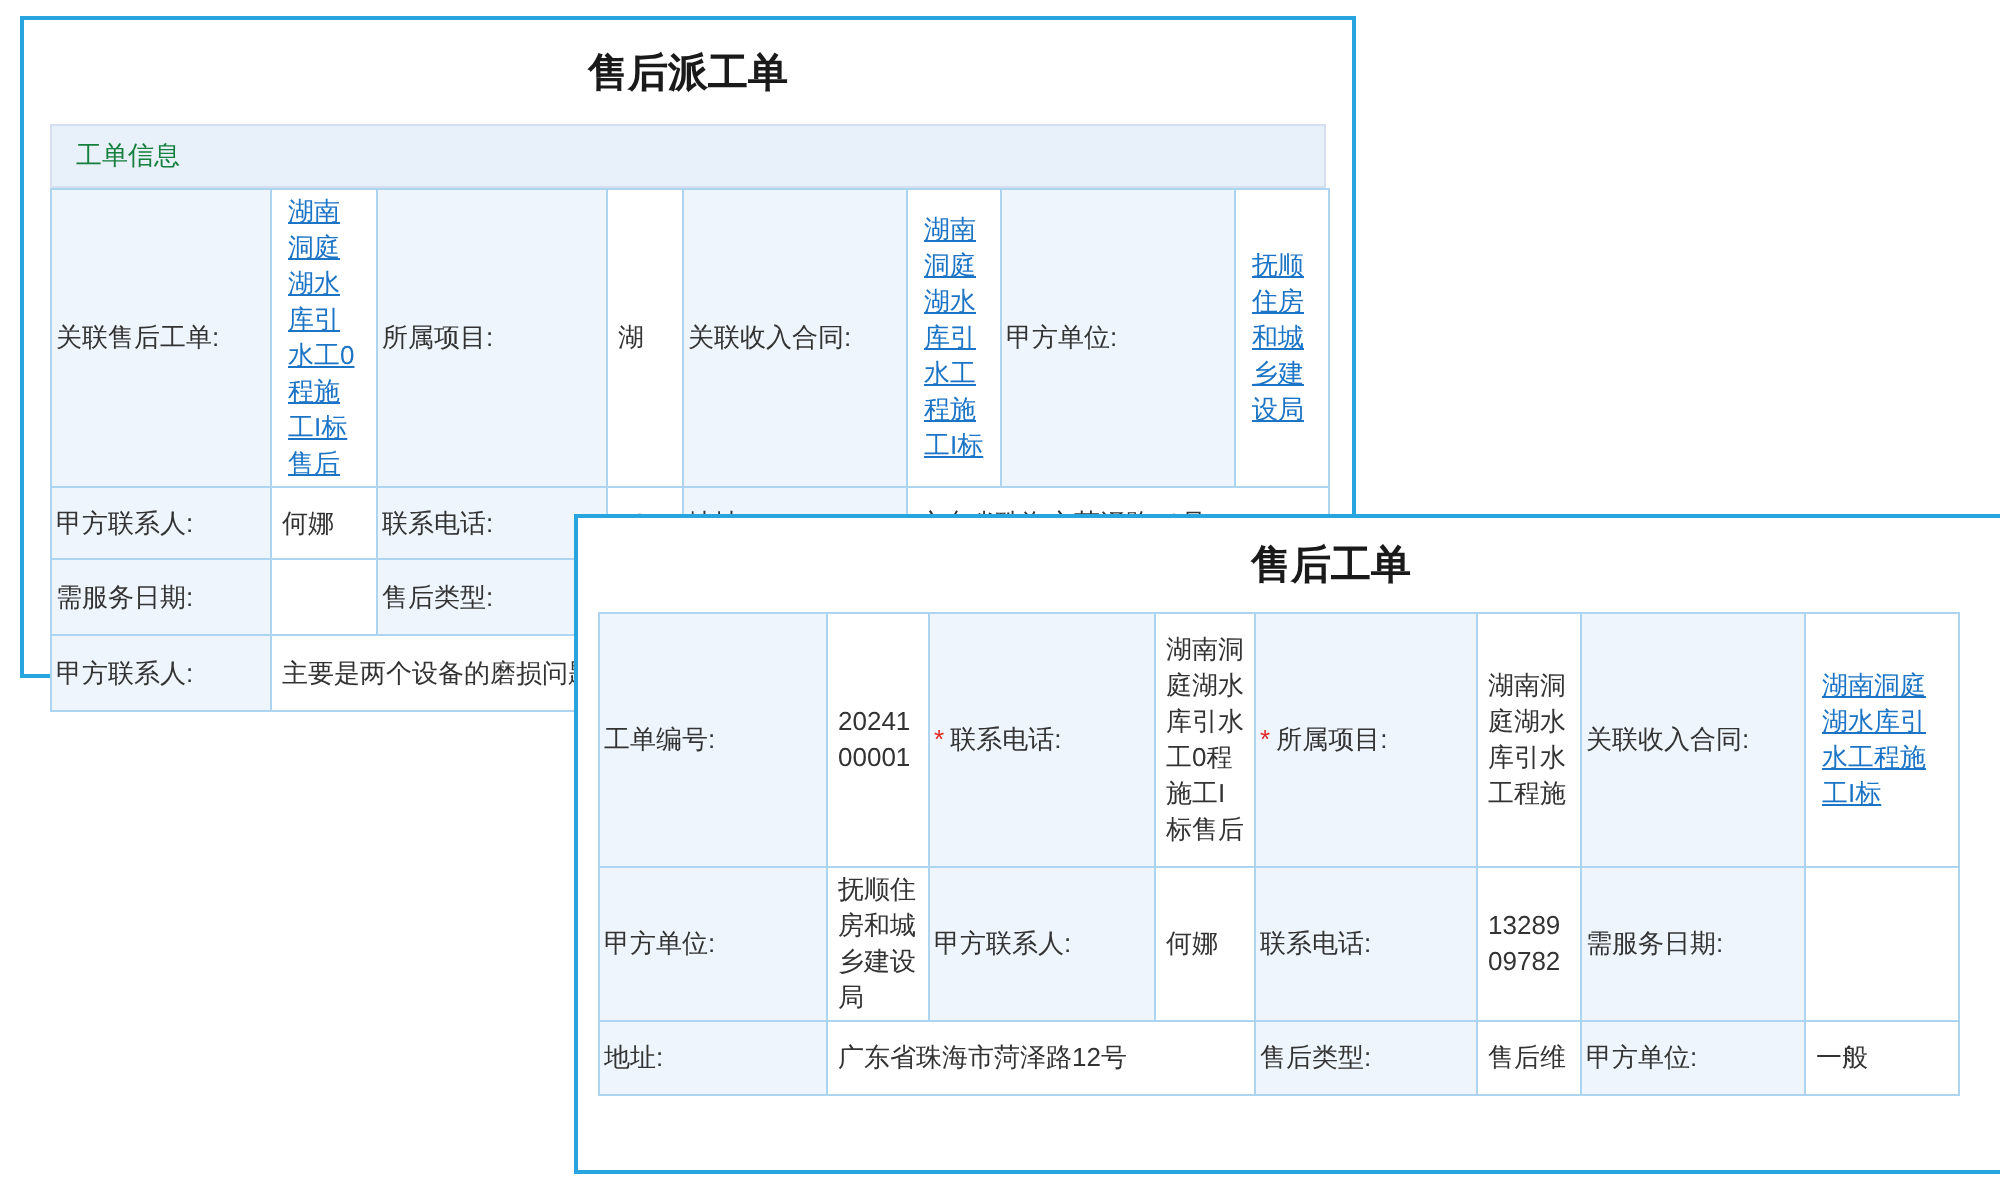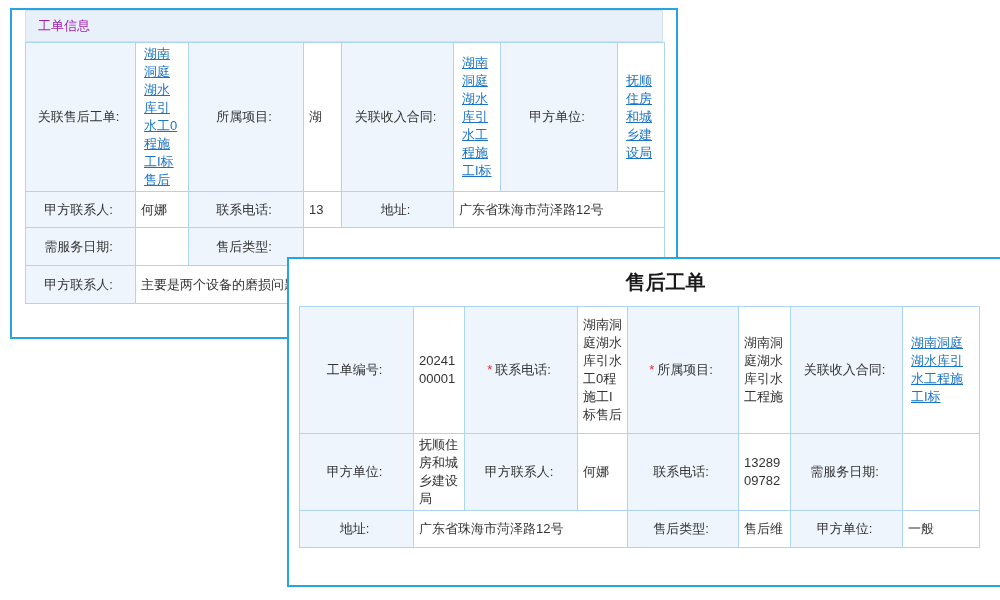--- a/index.html
+++ b/index.html
@@ -6,45 +6,46 @@
   html,body { width:1000px; height:600px; background:#ffffff; overflow:hidden;
               font-family:"Liberation Sans", sans-serif; color:#333; }
   .panel { position:absolute; background:#ffffff; border:2px solid #27a5de; }
   #back-panel  { left:10px;  top:8px;   width:668px; height:331px; z-index:1; }
   #front-panel { left:287px; top:257px; width:757px; height:330px; z-index:2; }
   .panel-title { display:flex; align-items:center; justify-content:center;
                  font-size:20px; font-weight:bold; color:#1a1a1a; }
   #back-panel  .panel-title { height:52px; }
   #front-panel .panel-title { height:47px; }
   .section-header { background:#e8f1fa; border:1px solid #d4dfef; height:32px;
-                    line-height:30px; padding-left:12px; font-size:13px; color:#a21caf; }
+                    line-height:30px; padding-left:12px; font-size:13px; color:#15803d; }
   #back-panel  .section-header, #back-panel  table { margin:0 13px 0 13px; }
   #front-panel .section-header, #front-panel table { margin:0 9px 0 10px; }
   table { border-collapse:collapse; table-layout:fixed; }
   #back-panel  table { width:639px; }
   #front-panel table { width:680px; }
   td { border:1px solid #aed5ef; font-size:13px; vertical-align:middle;
        line-height:18px; overflow:hidden; }
-  td.lc { background:#eef5fc; text-align:center; padding:2px 6px 2px 2px; color:#333; }
+  td.lc { background:#eef5fc; text-align:left; padding:2px 6px 2px 2px; color:#333; }
   td.vc { background:#ffffff; text-align:left; padding:2px 5px; word-break:break-all; }
   td.linkc { padding:2px 8px; }
   a.lnk { color:#1b74c5; text-decoration:underline; cursor:pointer; word-break:break-all; }
   .req { color:#e02a2a; margin-right:3px; }
   tr.rA { height:128px; }
   tr.rB { height:36px; }
   tr.rC { height:38px; }
   tr.rD { height:38px; }
   tr.rE { height:127px; }
   tr.rF { height:77px; }
   tr.rG { height:37px; }
 </style>
 </head>
 <body>
 
 <div class="panel" id="back-panel">
+  <div class="panel-title">售后派工单</div>
   <div class="section-header">工单信息</div>
   <table>
     <colgroup>
       <col style="width:110px">
         <col style="width:53px">
         <col style="width:115px">
         <col style="width:38px">
       <col style="width:112px">
         <col style="width:47px">
         <col style="width:117px">

